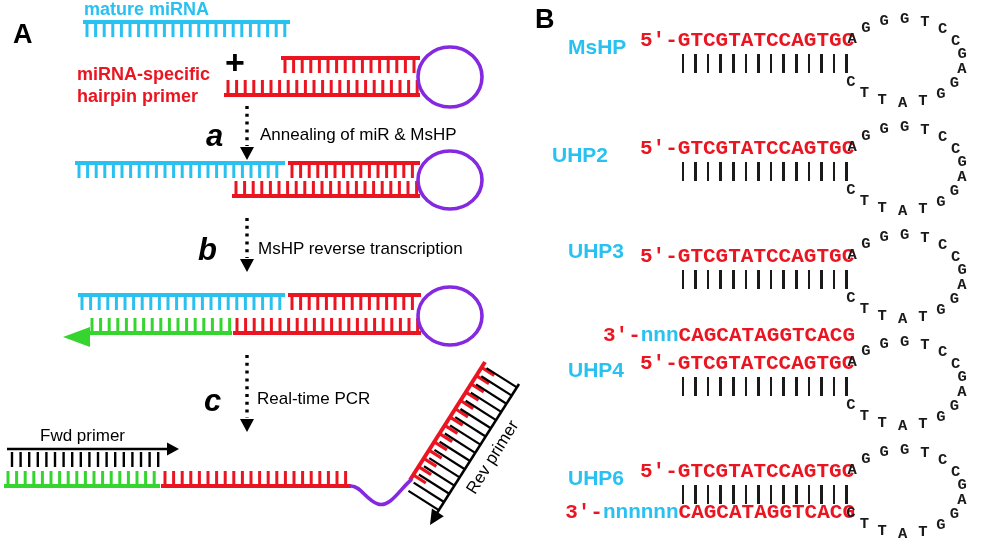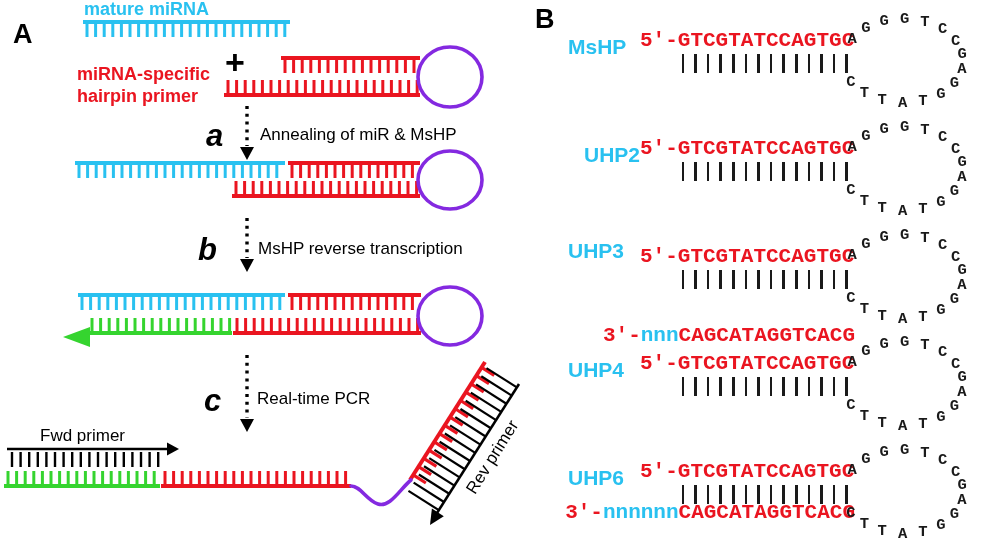--- a/index.html
+++ b/index.html
@@ -448,21 +448,21 @@
           <div class="loop-base" style="left: 424.522px; top: 82.5247px;">G</div>
           <div class="loop-base" style="left: 411.003px; top: 93.5013px;">G</div>
           <div class="loop-base" style="left: 392.959px; top: 100.608px;">T</div>
           <div class="loop-base" style="left: 372.539px; top: 102.999px;">A</div>
           <div class="loop-base" style="left: 352.174px; top: 100.389px;">T</div>
           <div class="loop-base" style="left: 334.289px; top: 93.0889px;">T</div>
           <div class="loop-base" style="left: 321.012px; top: 81.9683px;">C</div>
         </div>
       </div>
       <div class="hp-row">
-        <div class="hp-label" style="left: 54px; top: 143px;">UHP2</div>
+        <div class="hp-label" style="left: 22px; top: 143px;">UHP2</div>
         <div class="seq" style="left: 110px; top: 138px;">5'-GTCGTATCCAGTGC</div>
         <div class="pair-bar" style="left: 151.54px; top: 162px;"></div>
         <div class="pair-bar" style="left: 164.14px; top: 162px;"></div>
         <div class="pair-bar" style="left: 176.74px; top: 162px;"></div>
         <div class="pair-bar" style="left: 189.34px; top: 162px;"></div>
         <div class="pair-bar" style="left: 201.94px; top: 162px;"></div>
         <div class="pair-bar" style="left: 214.54px; top: 162px;"></div>
         <div class="pair-bar" style="left: 227.14px; top: 162px;"></div>
         <div class="pair-bar" style="left: 239.74px; top: 162px;"></div>
         <div class="pair-bar" style="left: 252.34px; top: 162px;"></div>

